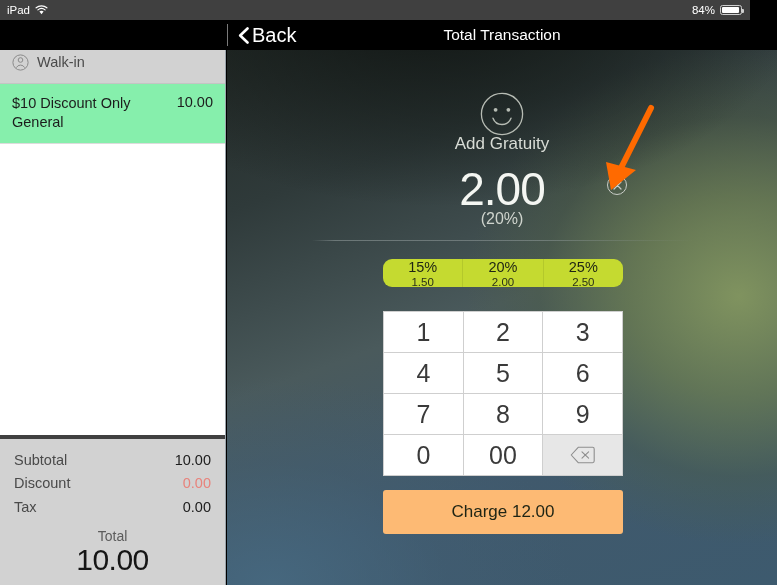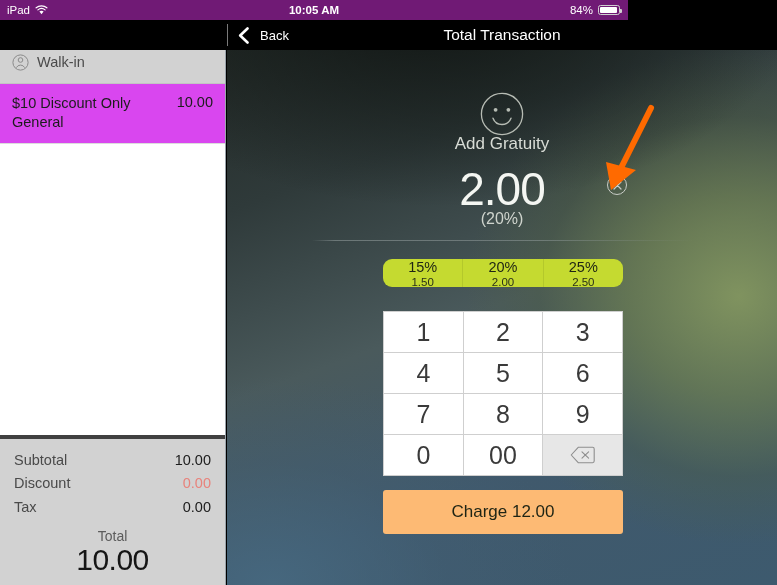--- a/index.html
+++ b/index.html
@@ -3,63 +3,63 @@
 <meta charset="utf-8">
 <style>
   * { margin:0; padding:0; box-sizing:border-box; }
   html,body { width:777px; height:585px; overflow:hidden; background:#000; }
   body { font-family:"Liberation Sans", sans-serif; -webkit-font-smoothing:antialiased; }
 
   #app { position:relative; width:777px; height:585px; overflow:hidden; }
 
   
   .statusbar{
-    position:absolute; left:0; top:0; width:628px; height:20px;
-    background:#701a75; color:#fff; font-size:11.5px;
+    position:absolute; left:0; top:0; width:750px; height:20px;
+    background:#404040; color:#fff; font-size:11.5px;
     display:flex; align-items:center;
   }
   .sb-left{ position:absolute; left:7px; display:flex; align-items:center; gap:5px; }
   .sb-center{ position:absolute; left:0; width:100%; text-align:center; font-weight:bold; font-size:11.5px;}
   .sb-right{ position:absolute; right:8px; display:flex; align-items:center; gap:5px; }
   .wifi-icon svg{ display:block; }
   .batt{ width:22px; height:10px; border:1px solid #cfcfcf; border-radius:2.5px; position:relative; }
   .batt:after{ content:""; position:absolute; right:-3px; top:3px; width:2px; height:4px; background:#cfcfcf; border-radius:0 1px 1px 0;}
   .batt-fill{ position:absolute; left:1px; top:1px; bottom:1px; width:84%; background:#fff; border-radius:1px; }
 
   
   .navbar{
     position:absolute; left:227px; top:20px; width:550px; height:30px;
     background:#000; color:#fff;
   }
   .nav-divider{ position:absolute; left:0; top:4px; width:1px; height:22px; background:#7a7a7a; }
   .back-btn{
     position:absolute; left:11px; top:0; height:30px;
-    display:flex; align-items:center; gap:11px; cursor:pointer;
-    font-size:13px; color:#fff;
+    display:flex; align-items:center; gap:3px; cursor:pointer;
+    font-size:20px; color:#fff;
   }
   .back-chev svg{ display:block; }
   .nav-title{
     position:absolute; left:0; top:0; width:100%; height:30px;
     display:flex; align-items:center; justify-content:center;
     font-size:15.5px; color:#fff;
   }
 
   
   .sidebar{
     position:absolute; left:0; top:50px; width:226px; height:535px;
     background:#ffffff; border-right:1px solid #9aa4ab;
     display:flex; flex-direction:column;
   }
   .cust-header{
     height:34px; background:#d2d2d2; display:flex; align-items:flex-start;
     padding:4px 12px; gap:8px; color:#4b4b4b; font-size:14.5px;
     border-bottom:1px solid #c4c4c4; cursor:pointer;
   }
   .person-icon svg{ display:block; }
-  .cart{ flex:0 0 auto; background:#d946ef; }
+  .cart{ flex:0 0 auto; background:#86efac; }
   .cart-item{
     display:flex; justify-content:space-between; align-items:flex-start;
     padding:10px 12px 12px 12px; border-bottom:1px solid #dcdcdc;
     cursor:pointer;
   }
   .ci-name{ font-size:14.5px; color:#1c1c1c; line-height:1.28; max-width:150px; }
   .ci-price{ font-size:14.5px; color:#1c1c1c; padding-top:0px; }
   .cart-spacer{ flex:1 1 auto; background:#fff; }
 
   .totals{
@@ -156,21 +156,20 @@
     <div class="sb-left">
       <span>iPad</span>
       <span class="wifi-icon">
         <svg width="13" height="10" viewBox="0 0 13 10">
           <path d="M6.5 9.2 L4.4 6.6 a3.4 3.4 0 0 1 4.2 0 Z" fill="#fff"></path>
           <path d="M2.9 4.9 a5.6 5.6 0 0 1 7.2 0" stroke="#fff" stroke-width="1.2" fill="none" stroke-linecap="round"></path>
           <path d="M1.1 2.8 a8.6 8.6 0 0 1 10.8 0" stroke="#fff" stroke-width="1.2" fill="none" stroke-linecap="round"></path>
         </svg>
       </span>
     </div>
-    <div class="sb-center">10:05 AM</div>
     <div class="sb-right">
       <span>84%</span>
       <span class="batt">
           <span class="batt-fill" style="width: 84%;"></span>
         </span>
     </div>
   </div>
 
   <div class="navbar">
     <div class="nav-divider"></div>

